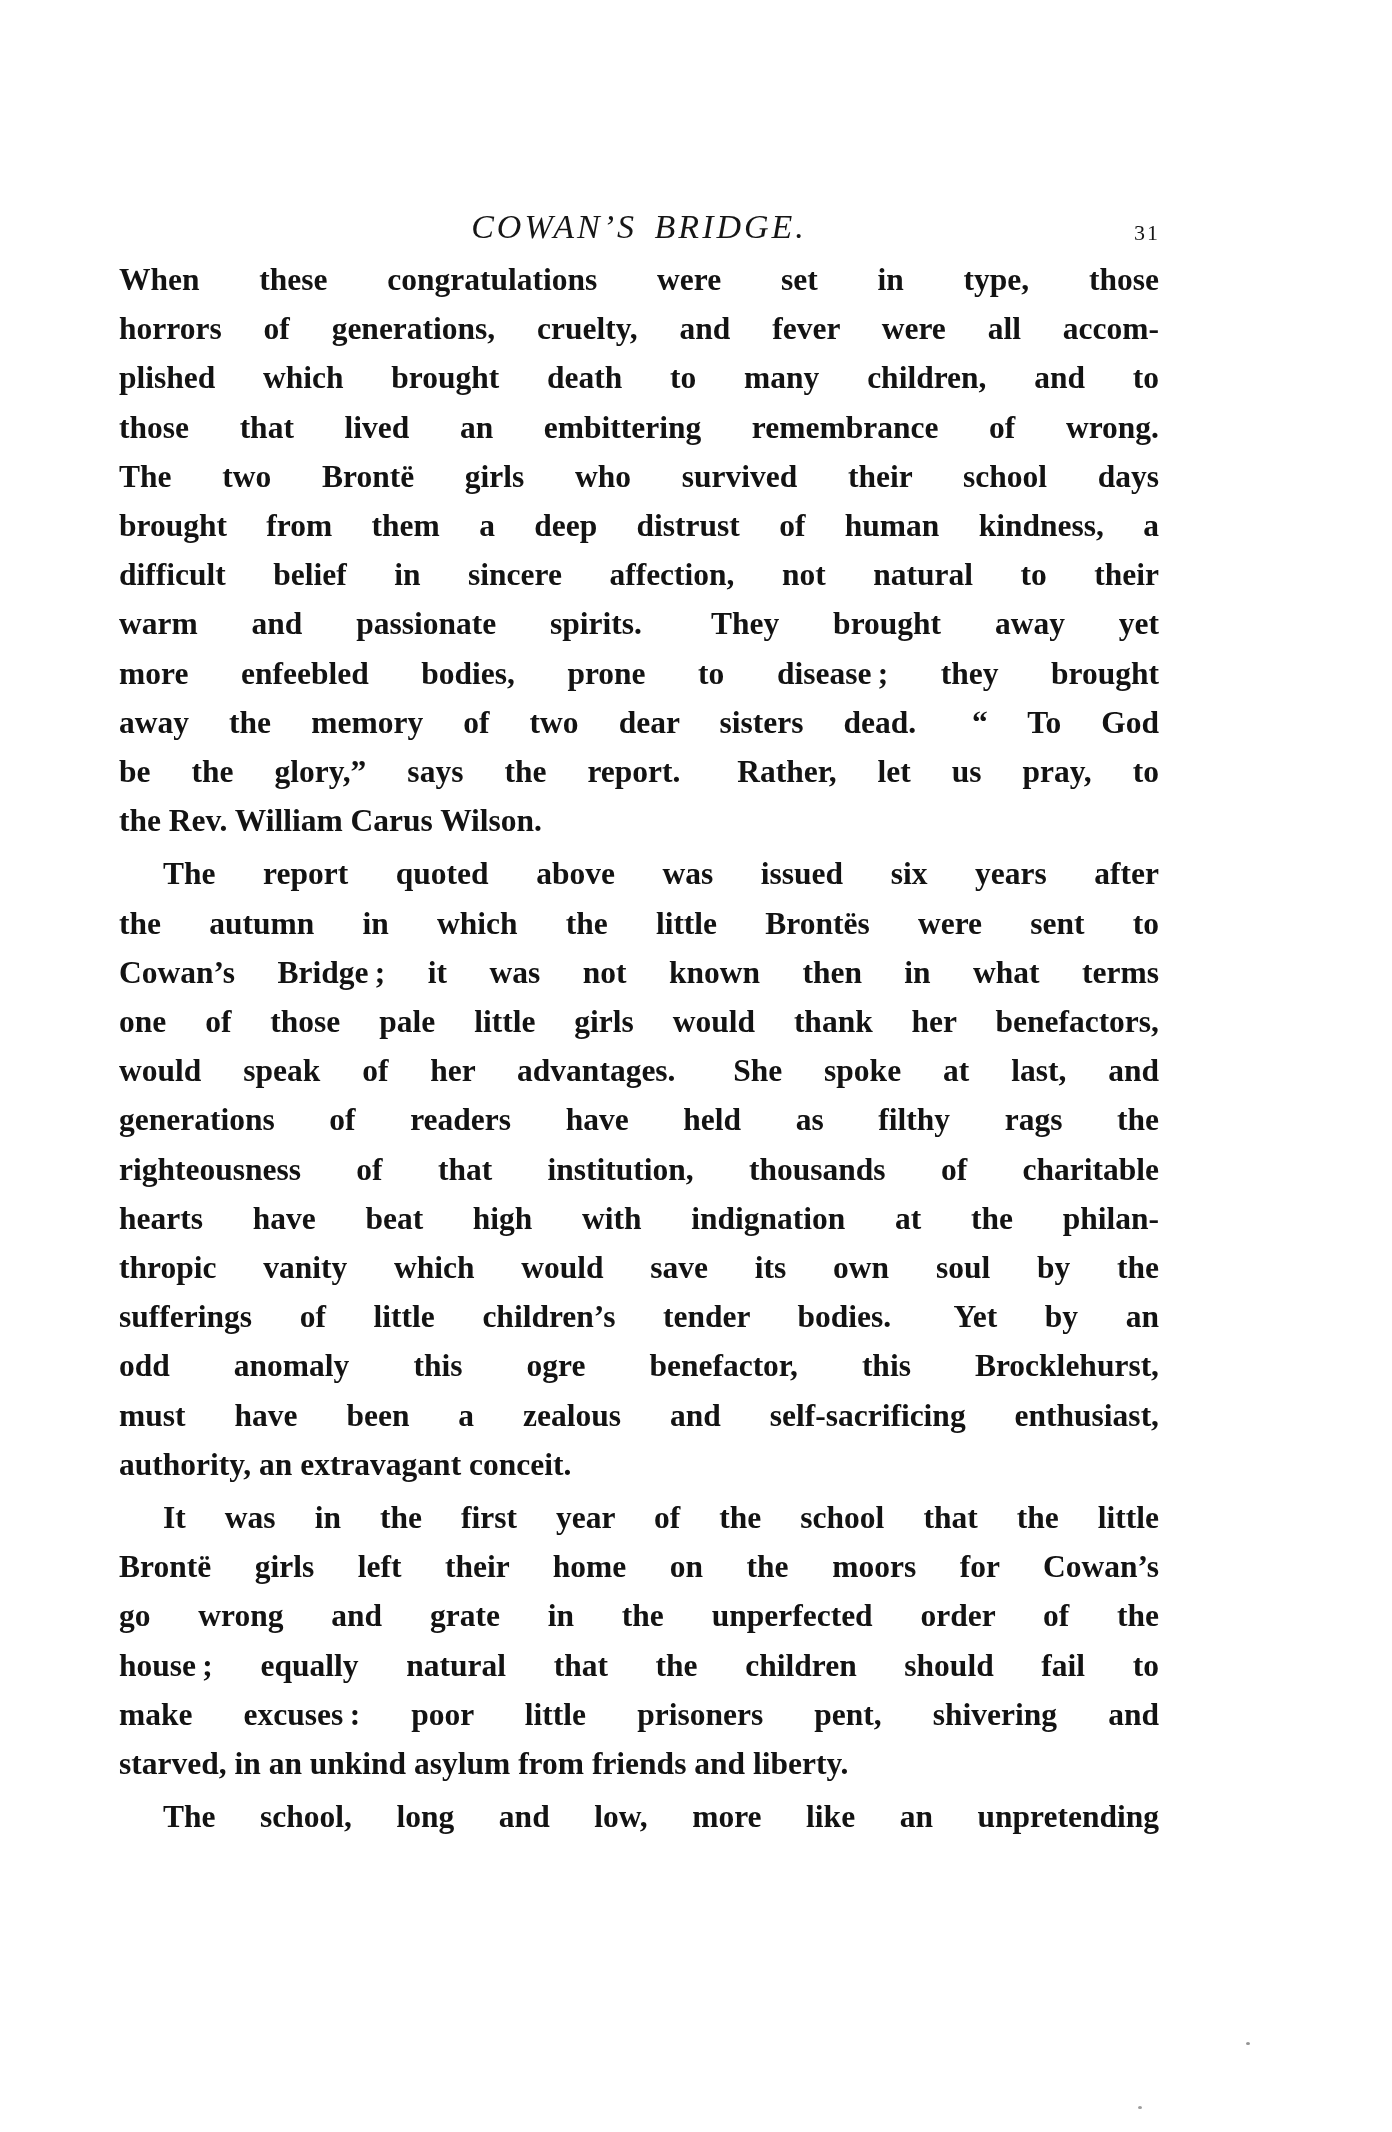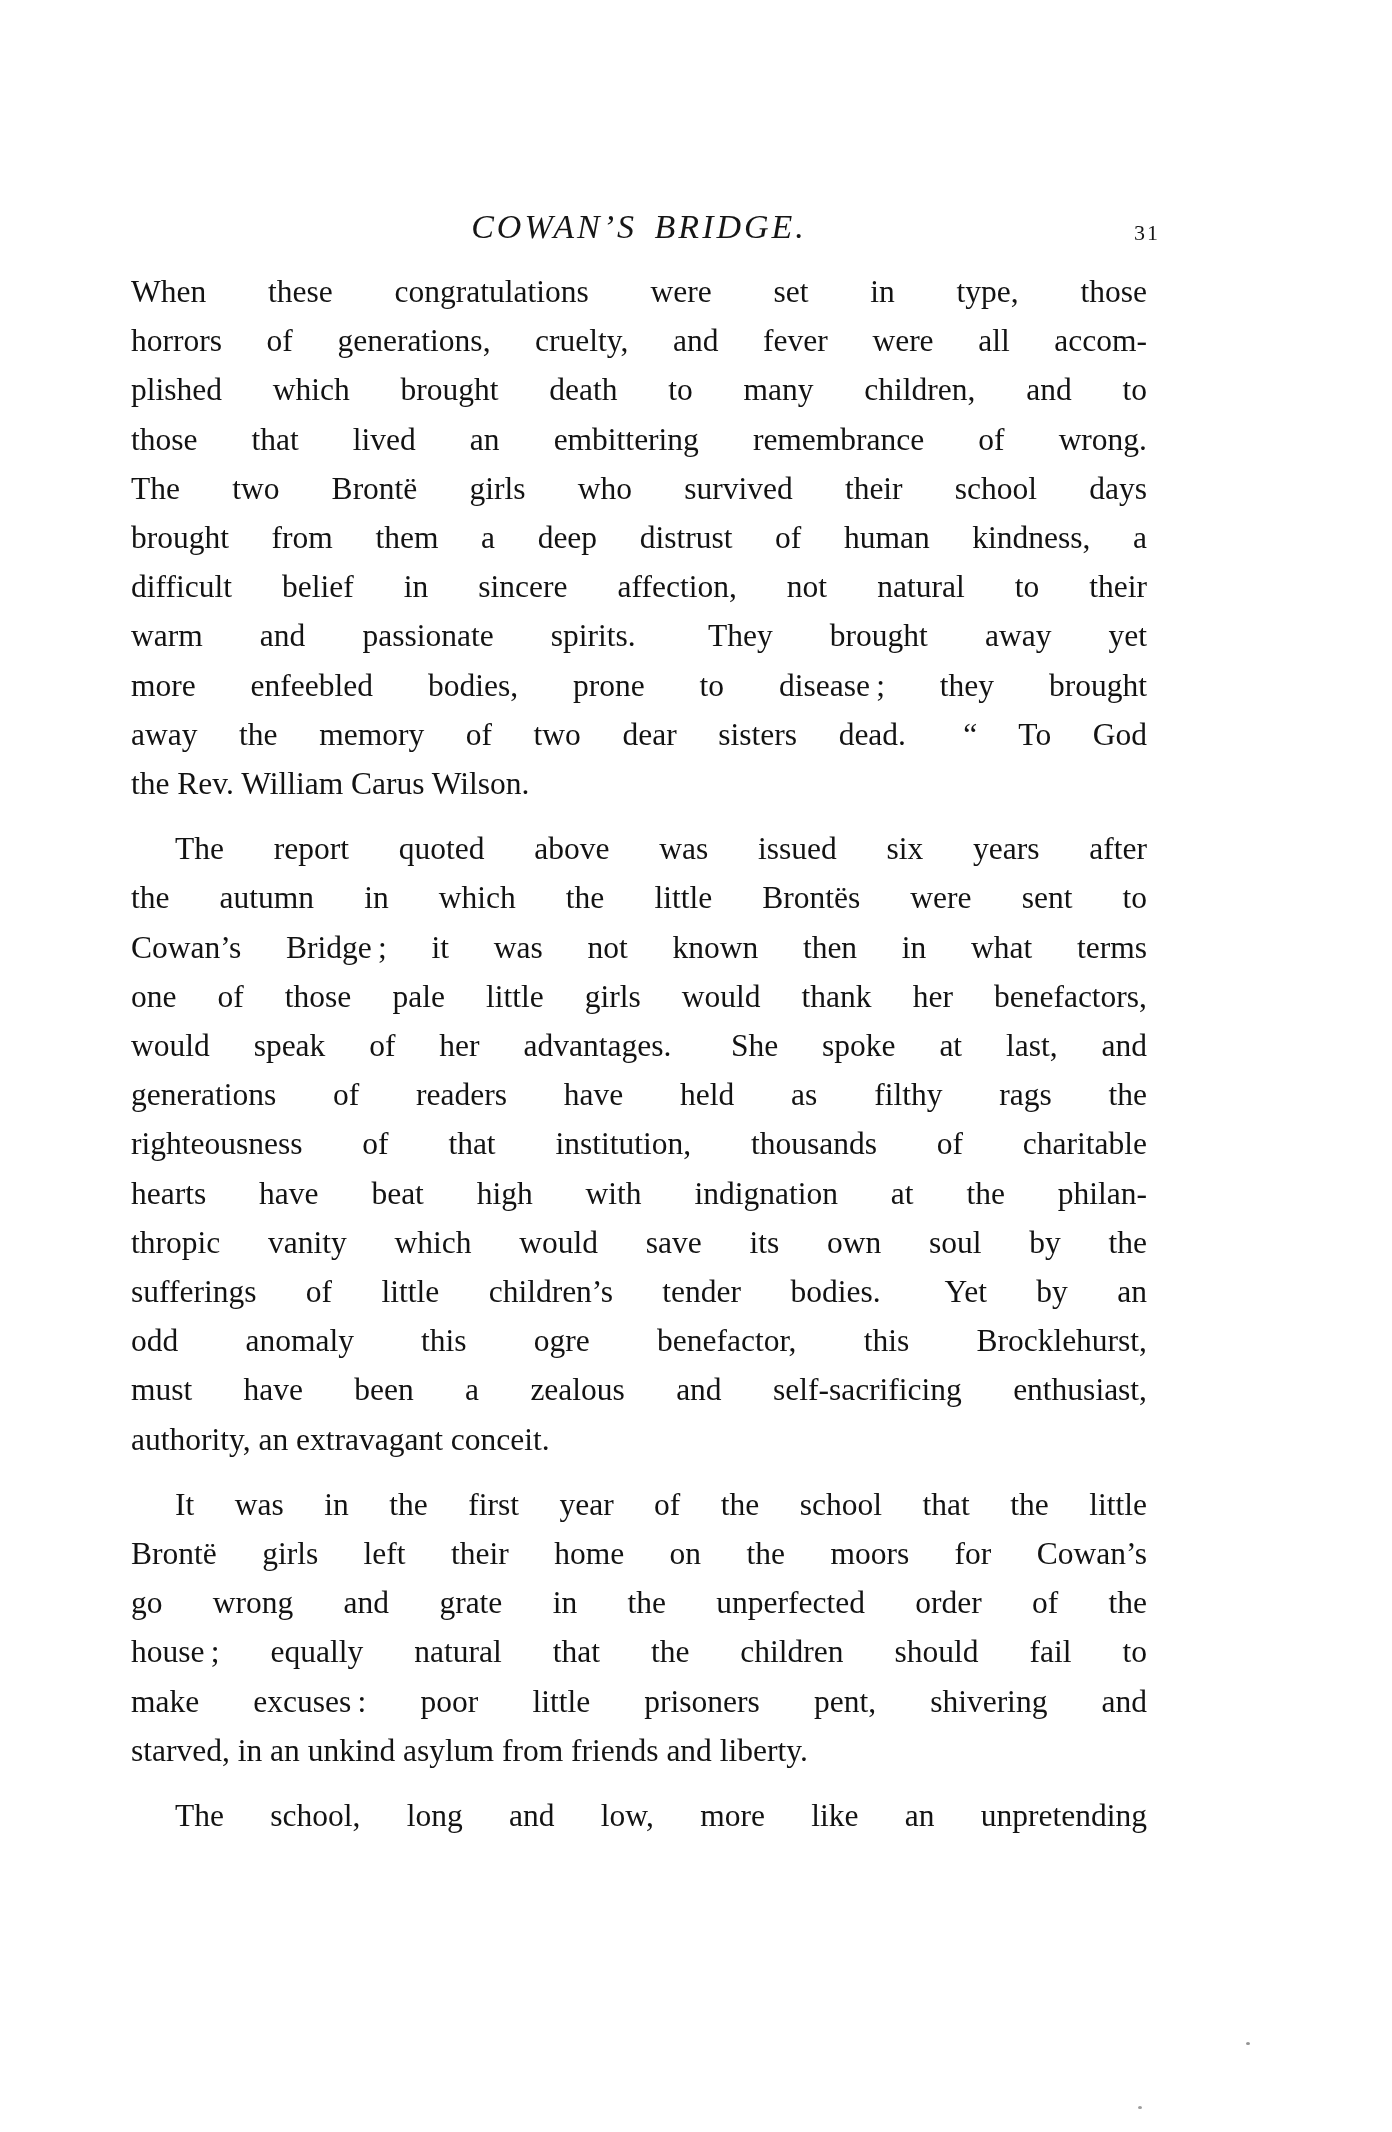--- a/index.html
+++ b/index.html
@@ -46,22 +46,23 @@
   .text-block {
     position: absolute;
     left: 115px;
     top: 251px;
     width: 1048px;
     font-size: 31.5px;
     line-height: 49.2px;
     color: #131313;
   }
   .paragraph {
-    margin: 16px;
+    margin: 4px;
     padding: 0;
+    font-weight: bold;
   }
   .line {
     text-align: justify;
     text-align-last: justify;
     white-space: normal;
   }
   .line.last {
     text-align-last: left;
   }
   .line.indent {
@@ -91,20 +92,21 @@
       <div class="line">When these congratulations were set in type, those</div>
       <div class="line">horrors of generations, cruelty, and fever were all accom-</div>
       <div class="line">plished which brought death to many children, and to</div>
       <div class="line">those that lived an embittering remembrance of wrong.</div>
       <div class="line">The two Brontë girls who survived their school days</div>
       <div class="line">brought from them a deep distrust of human kindness, a</div>
       <div class="line">difficult belief in sincere affection, not natural to their</div>
       <div class="line">warm and passionate spirits.  They brought away yet</div>
       <div class="line">more enfeebled bodies, prone to disease ; they brought</div>
       <div class="line">away the memory of two dear sisters dead.  “ To God</div>
+      <div class="line">be the glory,” says the report.  Rather, let us pray, to</div>
       <div class="line last">the Rev. William Carus Wilson.</div>
     </div>
 
     <div class="paragraph">
       <div class="line indent">The report quoted above was issued six years after</div>
       <div class="line">the autumn in which the little Brontës were sent to</div>
       <div class="line">Cowan’s Bridge ; it was not known then in what terms</div>
       <div class="line">one of those pale little girls would thank her benefactors,</div>
       <div class="line">would speak of her advantages.  She spoke at last, and</div>
       <div class="line">generations of readers have held as filthy rags the</div>

